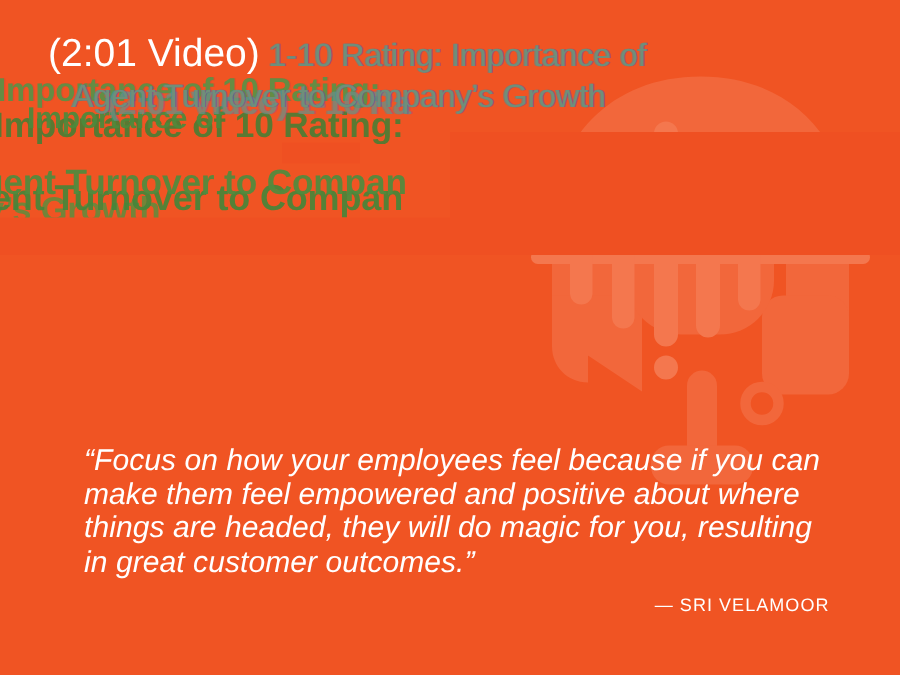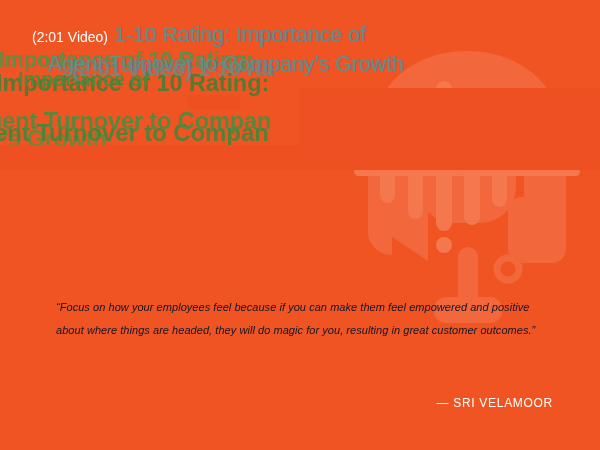--- a/index.html
+++ b/index.html
@@ -60,21 +60,21 @@
     left: 32px;
     top: 22px;
     width: 560px;
     z-index: 6;
   }
   #title-main .row1 {
     white-space: nowrap;
   }
   #title-video-prefix {
     font-weight: normal;
-    font-size: 14px;
+    font-size: 26px;
     color: #ffffff;
     letter-spacing: 0px;
     margin-top: 21px;
   }
   #title-heading-1,
   #title-heading-2 {
     font-weight: normal;
     font-size: 21.5px;
     color: #6f8f7a;
     text-shadow:
@@ -160,24 +160,24 @@
     background: #ef5022;
     z-index: 5;
   }
 
   
   #quote {
     position: absolute;
     left: 56px;
     top: 296px;
     width: 500px;
-    font-size: 11px;
+    font-size: 20px;
     line-height: 22.5px;
     font-style: italic;
-    color: #0f172a;
+    color: #ffffff;
     letter-spacing: 0.05px;
   }
 
   #attribution {
     position: absolute;
     right: 47px;
     top: 396px;
     font-size: 12px;
     font-weight: normal;
     color: #ffffff;

